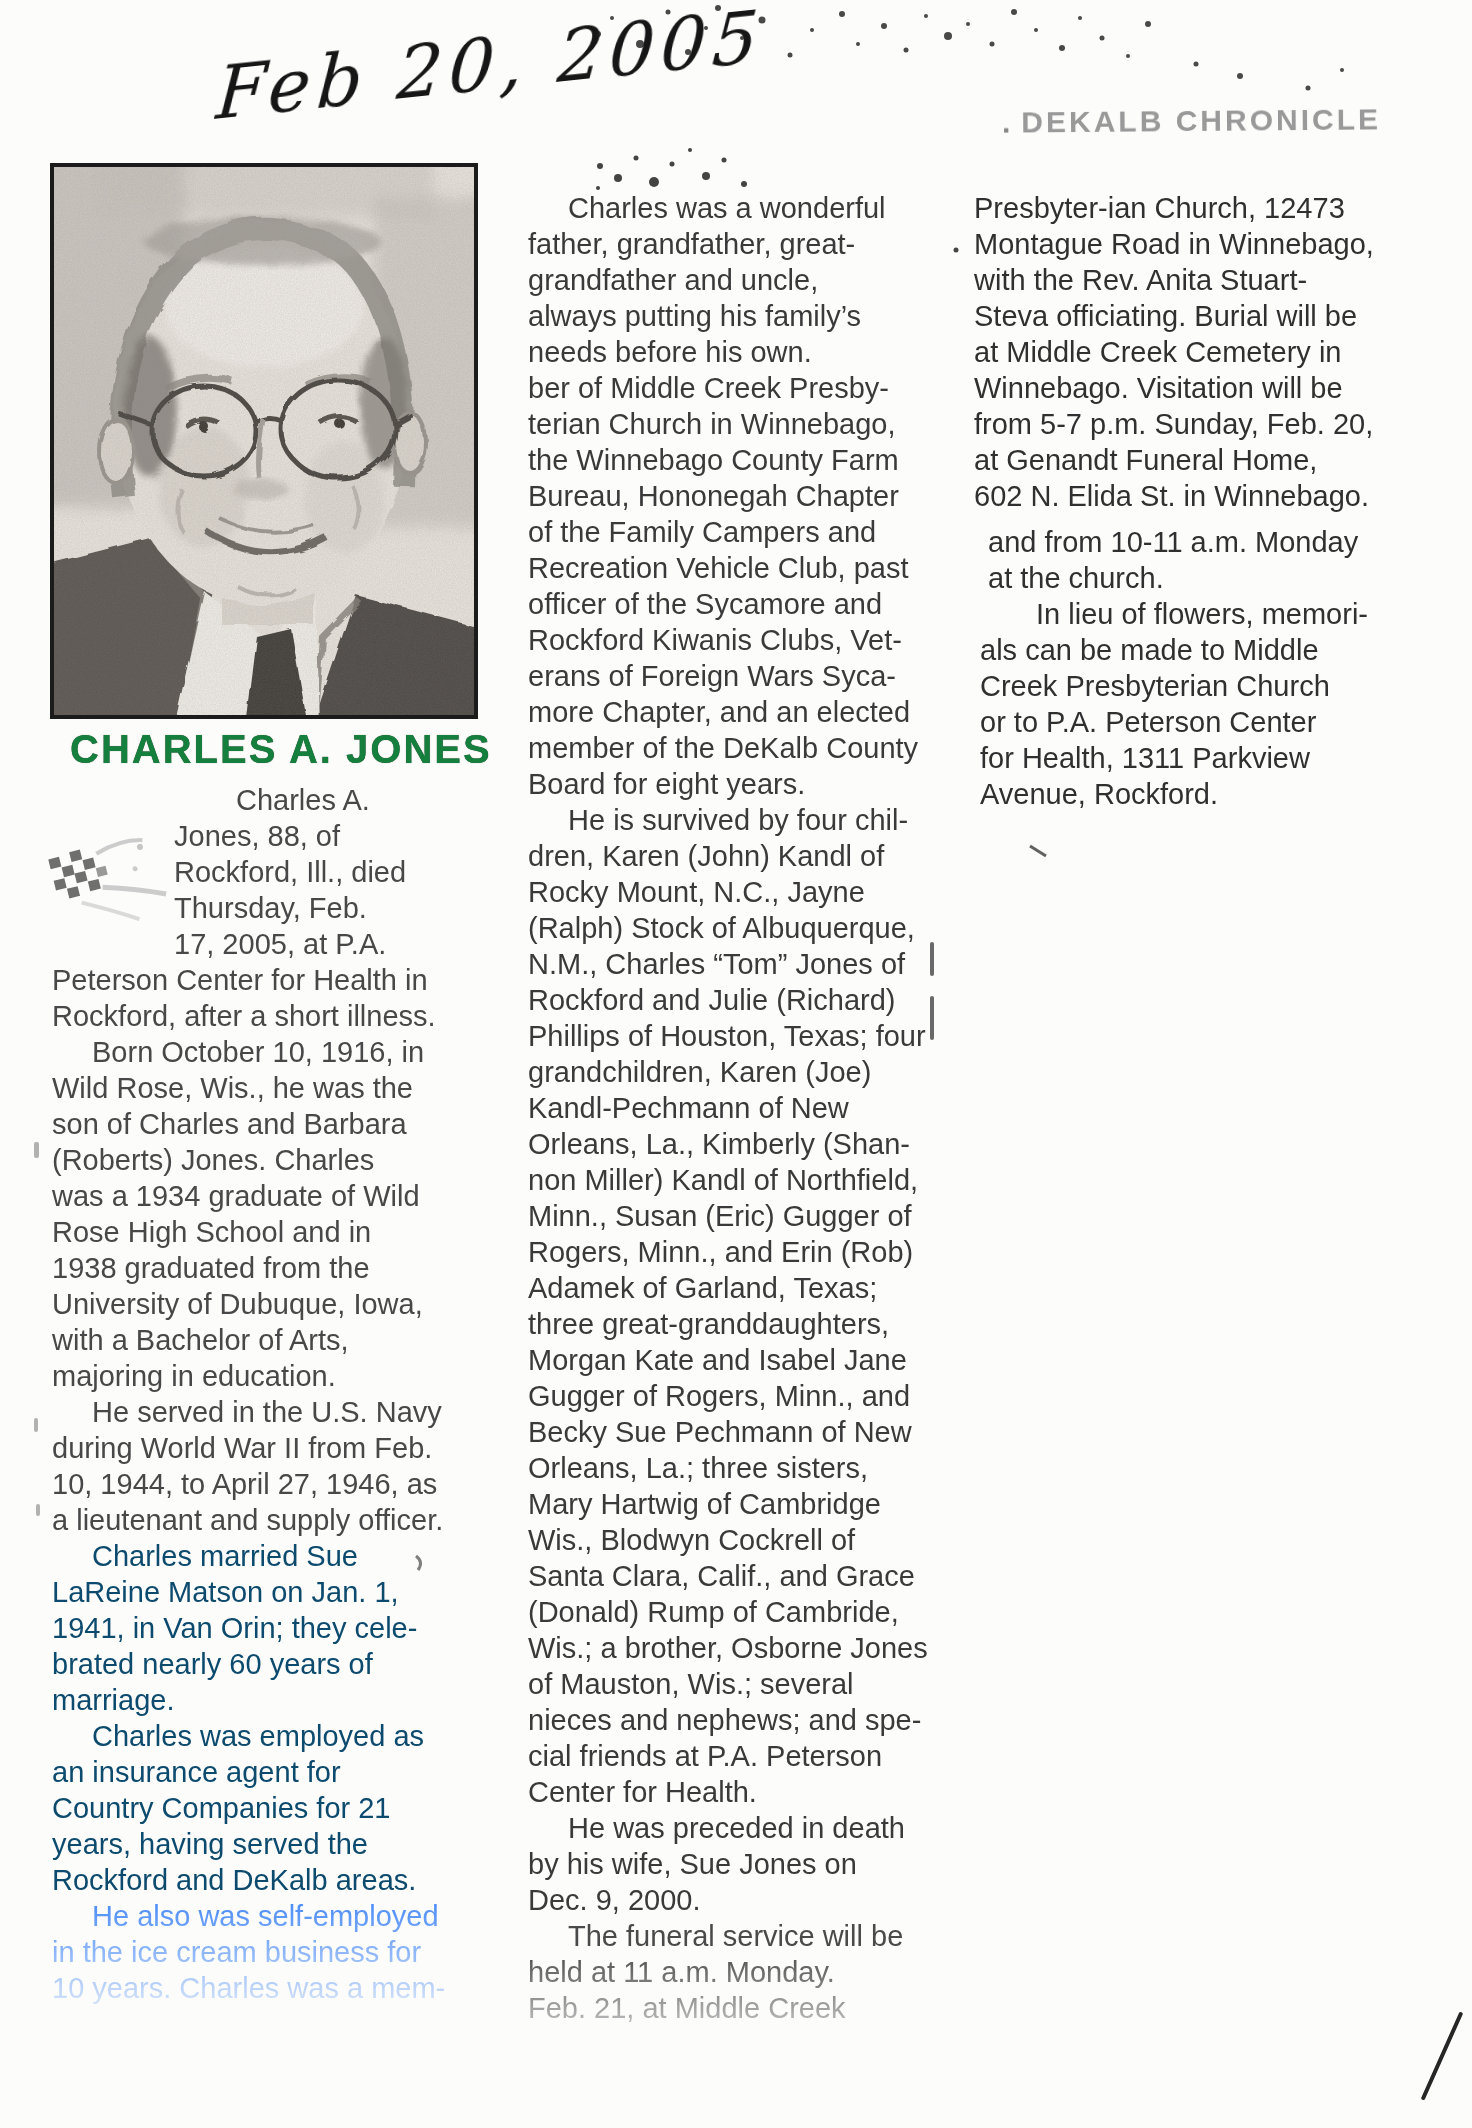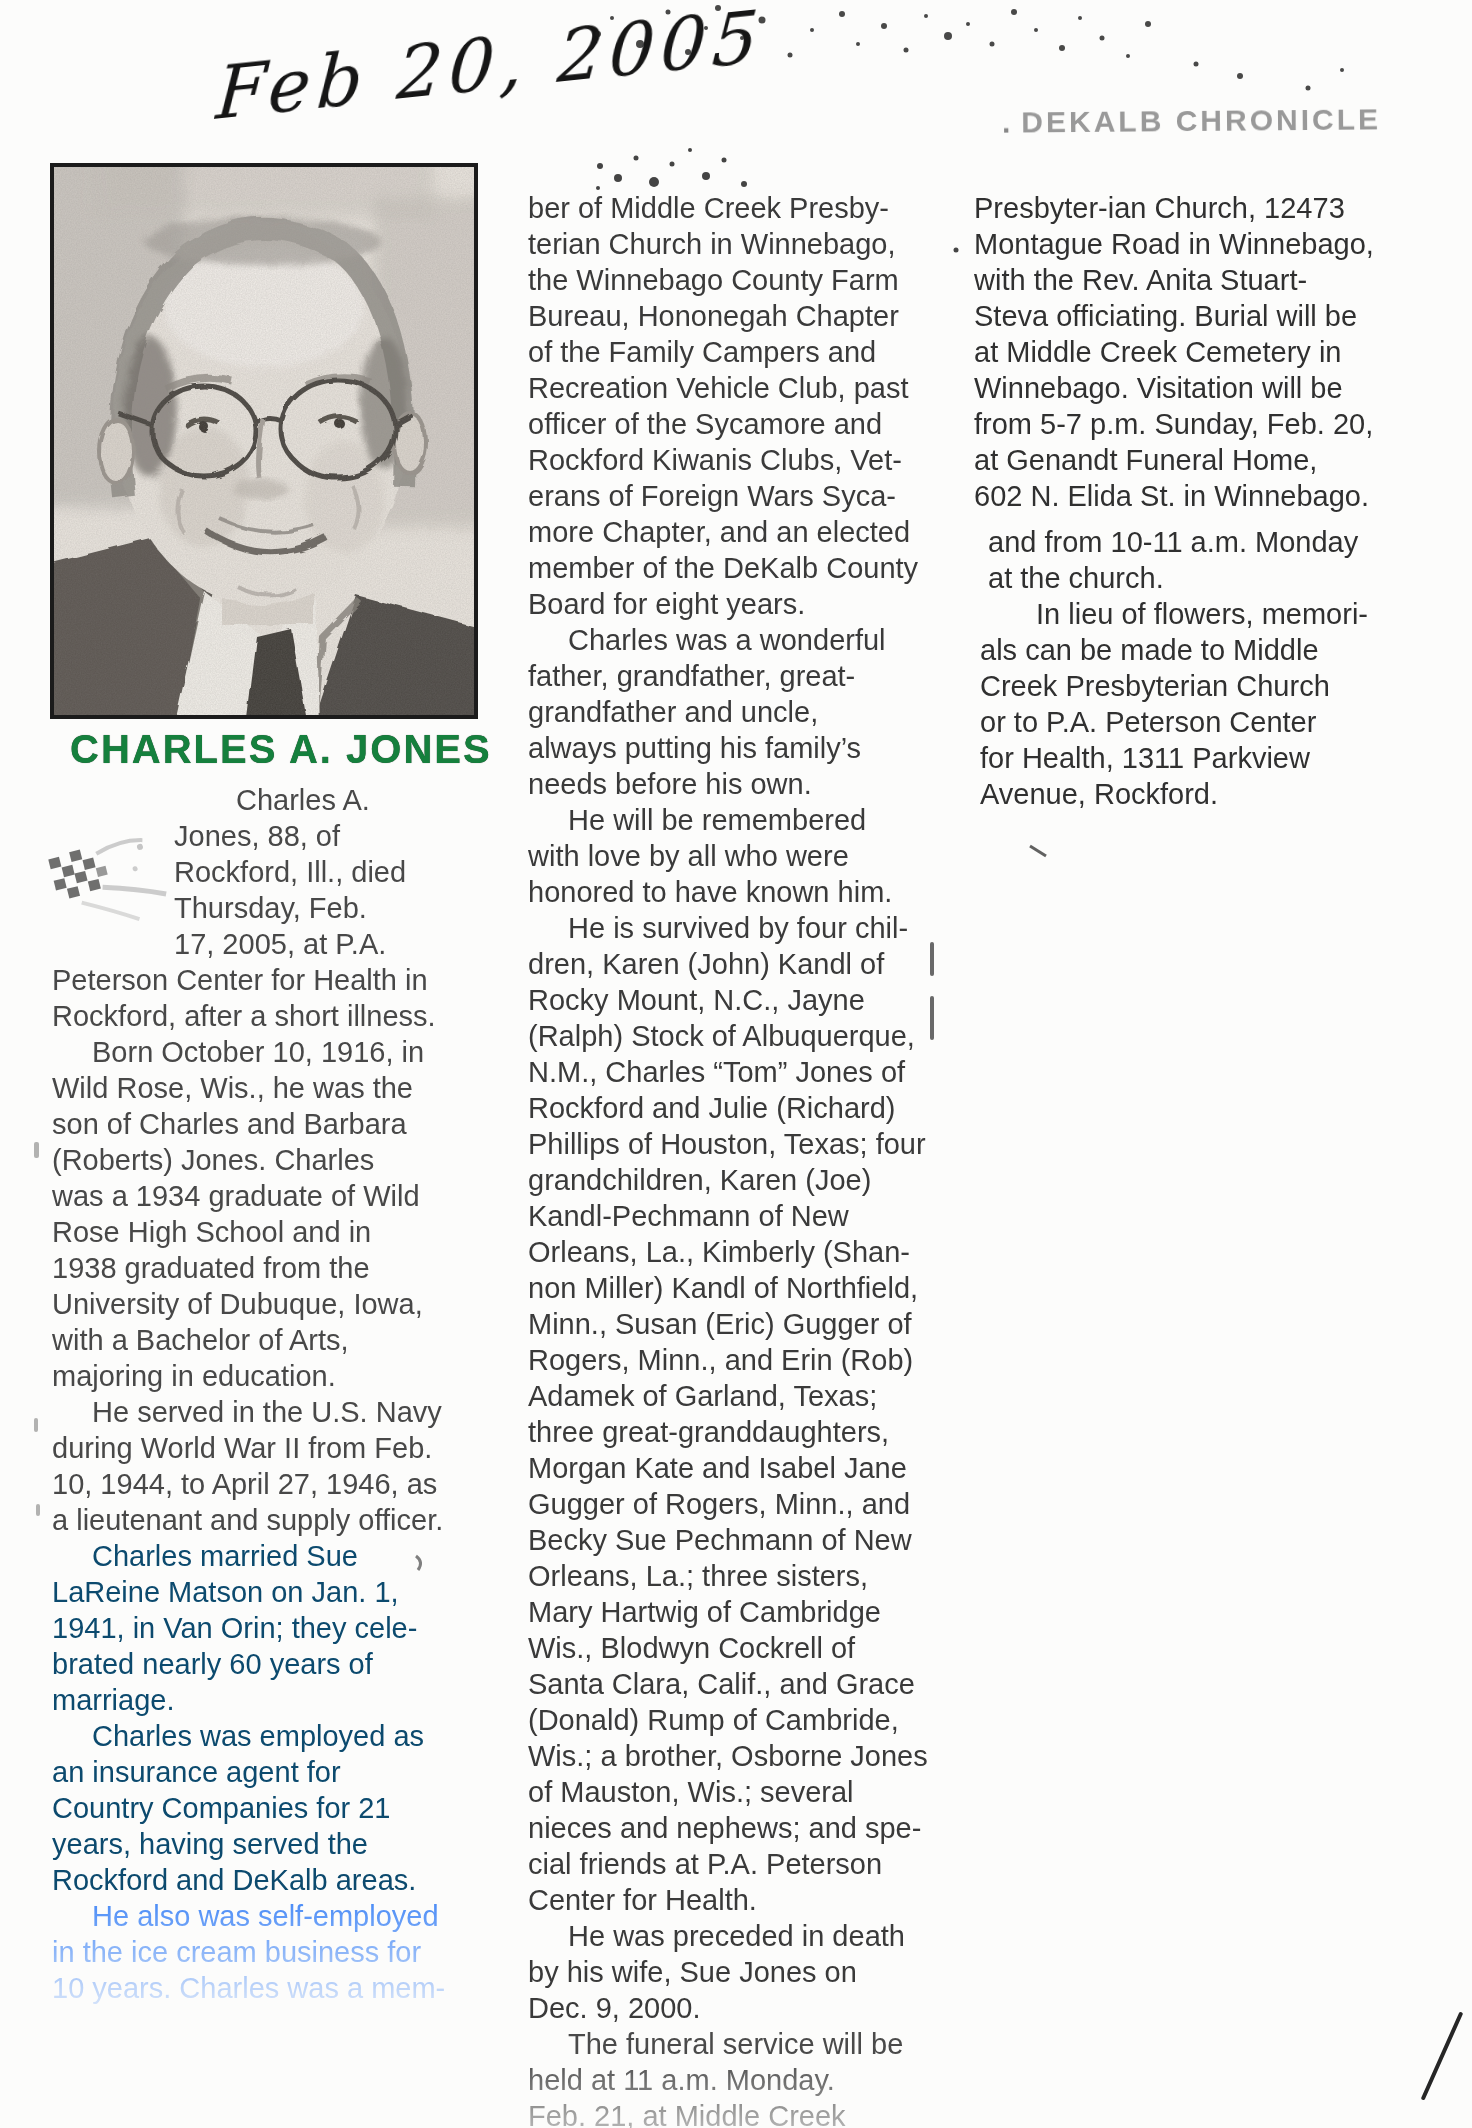--- a/index.html
+++ b/index.html
@@ -218,40 +218,37 @@
 an insurance agent for
 Country Companies for 21
 years, having served the
 Rockford and DeKalb areas.</p>
     <p class="para ind fade-out">He also was self-employed
 in the ice cream business for
 10 years. Charles was a mem-</p>
   </div>
 
   <div class="col col-mid">
+    <p class="para ind">Charles was a wonderful
+father, grandfather, great-
+grandfather and uncle,
+always putting his family’s
+needs before his own.</p>
     <p class="para">ber of Middle Creek Presby-
 terian Church in Winnebago,
 the Winnebago County Farm
 Bureau, Hononegah Chapter
 of the Family Campers and
 Recreation Vehicle Club, past
 officer of the Sycamore and
 Rockford Kiwanis Clubs, Vet-
 erans of Foreign Wars Syca-
 more Chapter, and an elected
 member of the DeKalb County
 Board for eight years.</p>
-    <p class="para ind">Charles was a wonderful
-father, grandfather, great-
-grandfather and uncle,
-always putting his family’s
-needs before his own.</p>
-    <p class="para ind">He will be remembered
-with love by all who were
-honored to have known him.</p>
     <p class="para ind">He is survived by four chil-
 dren, Karen (John) Kandl of
 Rocky Mount, N.C., Jayne
 (Ralph) Stock of Albuquerque,
 N.M., Charles “Tom” Jones of
 Rockford and Julie (Richard)
 Phillips of Houston, Texas; four
 grandchildren, Karen (Joe)
 Kandl-Pechmann of New
 Orleans, La., Kimberly (Shan-

